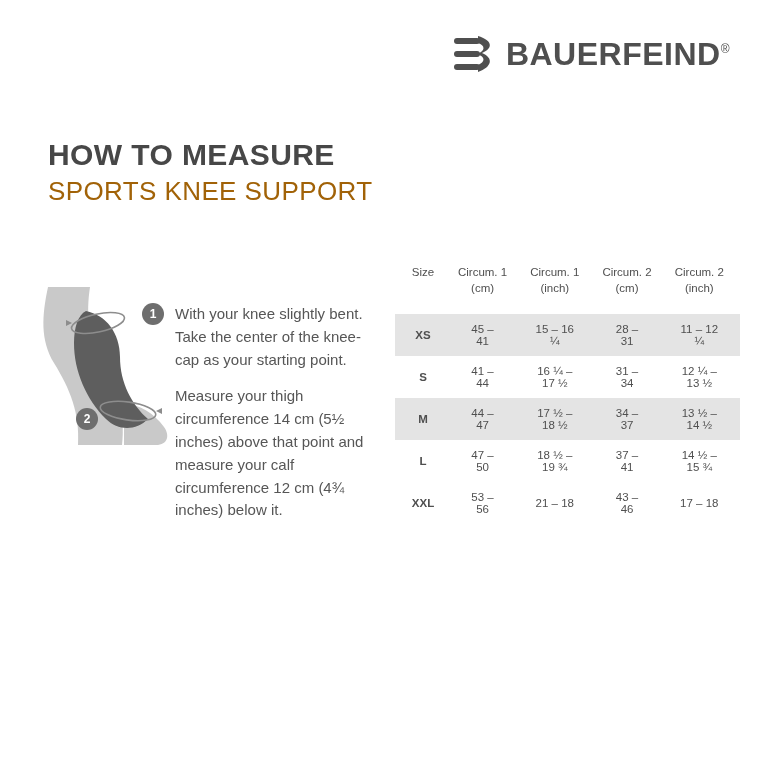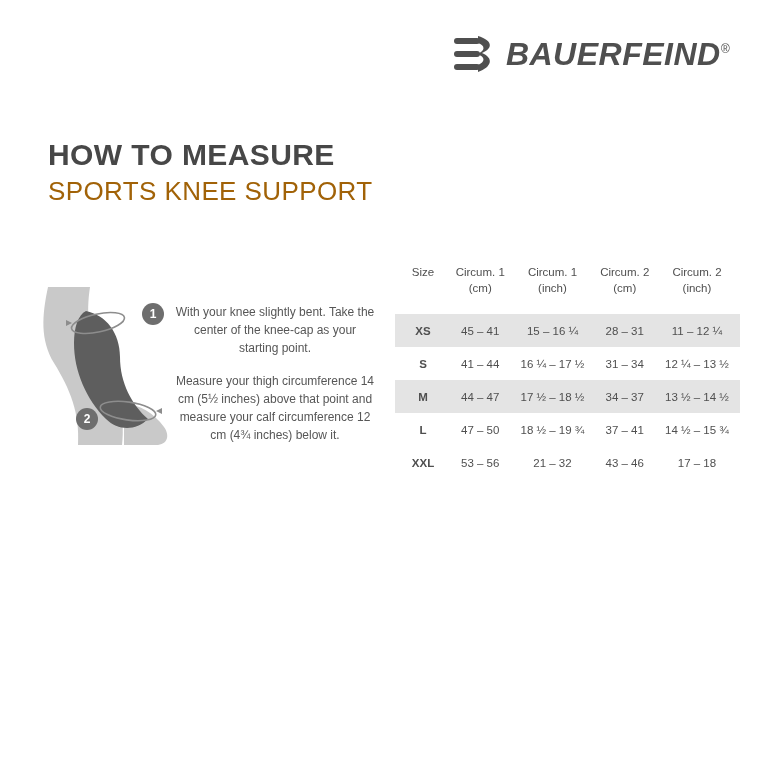--- a/index.html
+++ b/index.html
@@ -30,21 +30,20 @@
     height: 44px;
     position: relative;
   }
   .brand-name {
     font-size: 32px;
     font-weight: bold;
     letter-spacing: 0.5px;
     color: #4f4f4f;
     line-height: 1;
     position: relative;
-    font-style: italic;
   }
   .brand-reg {
     font-size: 12px;
     vertical-align: super;
     font-weight: normal;
   }
 
   
   .title-block {
     position: absolute;
@@ -91,24 +90,23 @@
   }
   .badge-1 { left: 114px; top: 18px; }
   .badge-2 { left: 48px;  top: 123px; }
 
   
   .instructions {
     position: absolute;
     left: 175px;
     top: 303px;
     width: 200px;
-    font-size: 12px;
+    font-size: 15px;
     line-height: 1.52;
     color: #565656;
-    text-align: center;
   }
   .instructions p { margin: 0 0 14px 0; }
   .instructions p:last-child { margin-bottom: 12px; }
 
   
   .size-table {
     position: absolute;
     left: 395px;
     top: 265px;
     width: 345px;
@@ -120,21 +118,21 @@
     font-weight: normal;
     padding: 0 0 18px 0;
     vertical-align: top;
     line-height: 1.35;
     text-align: center;
     color: #4f4f4f;
   }
   .size-table th.col-size { width: 56px; }
   .size-table td {
     text-align: center;
-    padding: 9px 8px;
+    padding: 9px 16px;
     height: 15px;
   }
   .size-table tbody tr.shaded td { background: #e4e4e4; }
   .size-table tbody tr.plain td { background: #ffffff; }
   .size-table td.size-cell { font-weight: bold; }
 </style>
 </head>
 <body>
 
 <div class="brand">
@@ -228,18 +226,18 @@
     <tr class="plain">
       <td class="size-cell">L</td>
       <td>47 – 50</td>
       <td>18 ½ – 19 ¾</td>
       <td>37 – 41</td>
       <td>14 ½ – 15 ¾</td>
     </tr>
     <tr class="plain">
       <td class="size-cell">XXL</td>
       <td>53 – 56</td>
-      <td>21 – 32</td>
+      <td>21 – 18</td>
       <td>43 – 46</td>
       <td>17 – 18</td>
     </tr>
   </tbody>
 </table>
 
 </body></html>

